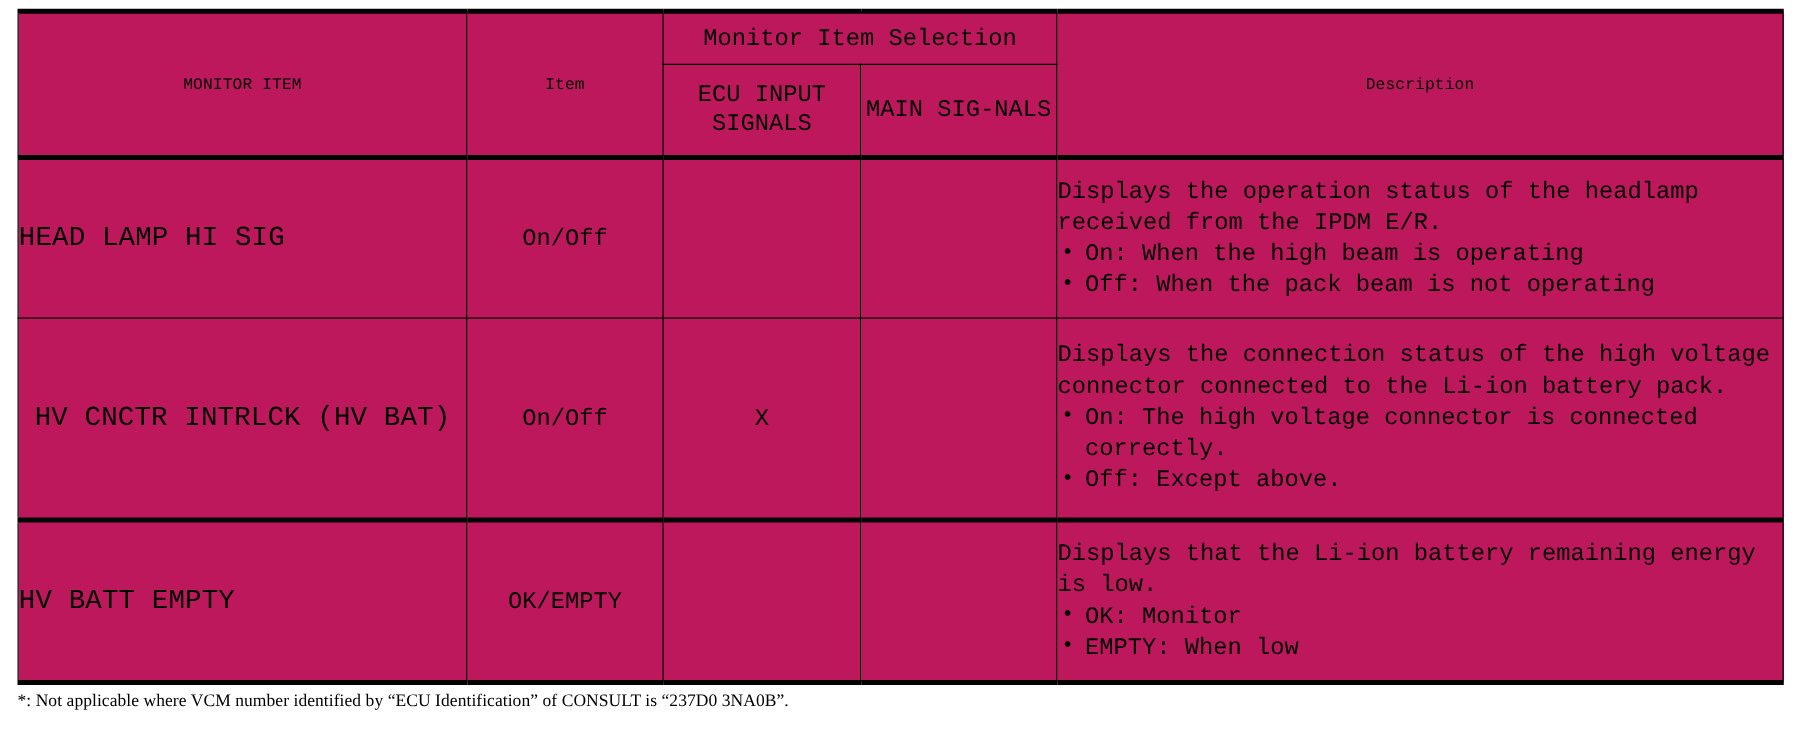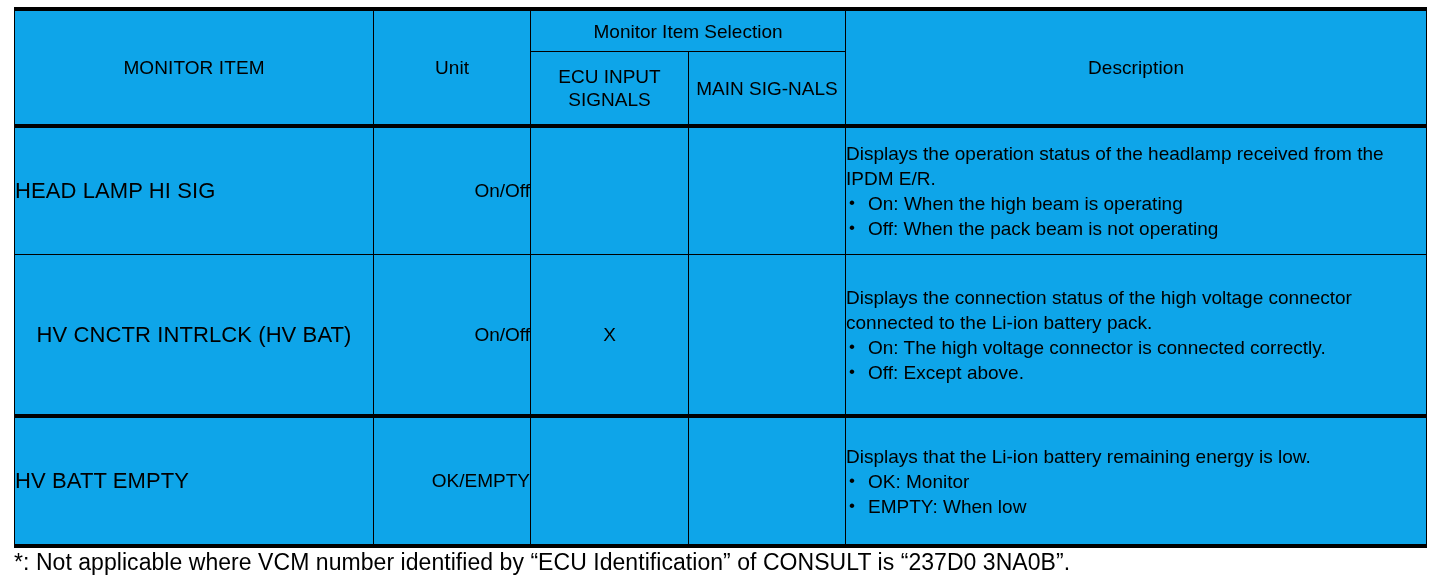--- a/index.html
+++ b/index.html
@@ -33,38 +33,39 @@
     table-layout: fixed;
     background: #ffffff;
   }
 
   table.monitor-table td,
   table.monitor-table th {
     border: 1px solid #000000;
     vertical-align: middle;
     font-weight: normal;
     padding: 0;
-    background: #0ea5e9;
+    background: #be185d;
+    font-family: Liberation Mono, monospace;
   }
 
   
   .rule-top    { border-top: 4px solid #000000 !important; }
   .rule-bottom { border-bottom: 4px solid #000000 !important; }
 
   
   .col-item { width: 359px; }
   .col-unit { width: 157px; }
   .col-ecu  { width: 158px; }
   .col-main { width: 157px; }
   .col-desc { width: 581px; }
 
   
   .hdr {
     text-align: center;
-    font-size: 19px;
+    font-size: 13px;
     line-height: 23px;
     letter-spacing: 0.1px;
   }
   .hdr-group {
     text-align: center;
     font-size: 19px;
     line-height: 23px;
     height: 40px;
   }
   .hdr-sub {
@@ -78,21 +79,21 @@
   
   .cell-item {
     height: 126px;
     text-align: left;
     padding-left: 20px;
     font-size: 22px;
     line-height: 24px;
     letter-spacing: 0.1px;
   }
   .cell-unit {
-    text-align: right;
+    text-align: center;
     padding-left: 18px;
     font-size: 19px;
     line-height: 24px;
   }
   .cell-mark {
     text-align: center;
     font-size: 19px;
     line-height: 24px;
   }
   .cell-desc {
@@ -124,44 +125,45 @@
     font-size: 17px;
     line-height: 25px;
   }
 
   
   .footnote {
     position: absolute;
     left: 14px;
     top: 550px;
     width: 1420px;
-    font-size: 23px;
+    font-size: 14px;
     line-height: 24px;
     letter-spacing: 0.05px;
     white-space: nowrap;
+    font-family: Liberation Serif, serif;
   }
 </style>
 </head>
 <body>
 
 <div class="page">
 
   <table class="monitor-table">
     <colgroup>
       <col class="col-item">
       <col class="col-unit">
       <col class="col-ecu">
       <col class="col-main">
       <col class="col-desc">
     </colgroup>
 
     <thead>
       <tr>
         <th class="hdr rule-top" rowspan="2">MONITOR ITEM</th>
-        <th class="hdr rule-top" rowspan="2">Unit</th>
+        <th class="hdr rule-top" rowspan="2">Item</th>
         <th class="hdr-group rule-top" colspan="2">Monitor Item Selection</th>
         <th class="hdr rule-top" rowspan="2">Description</th>
       </tr>
       <tr>
         <th class="hdr-sub">ECU INPUT SIGNALS</th>
         <th class="hdr-sub">MAIN SIG-NALS</th>
       </tr>
     </thead>
 
     <tbody>

